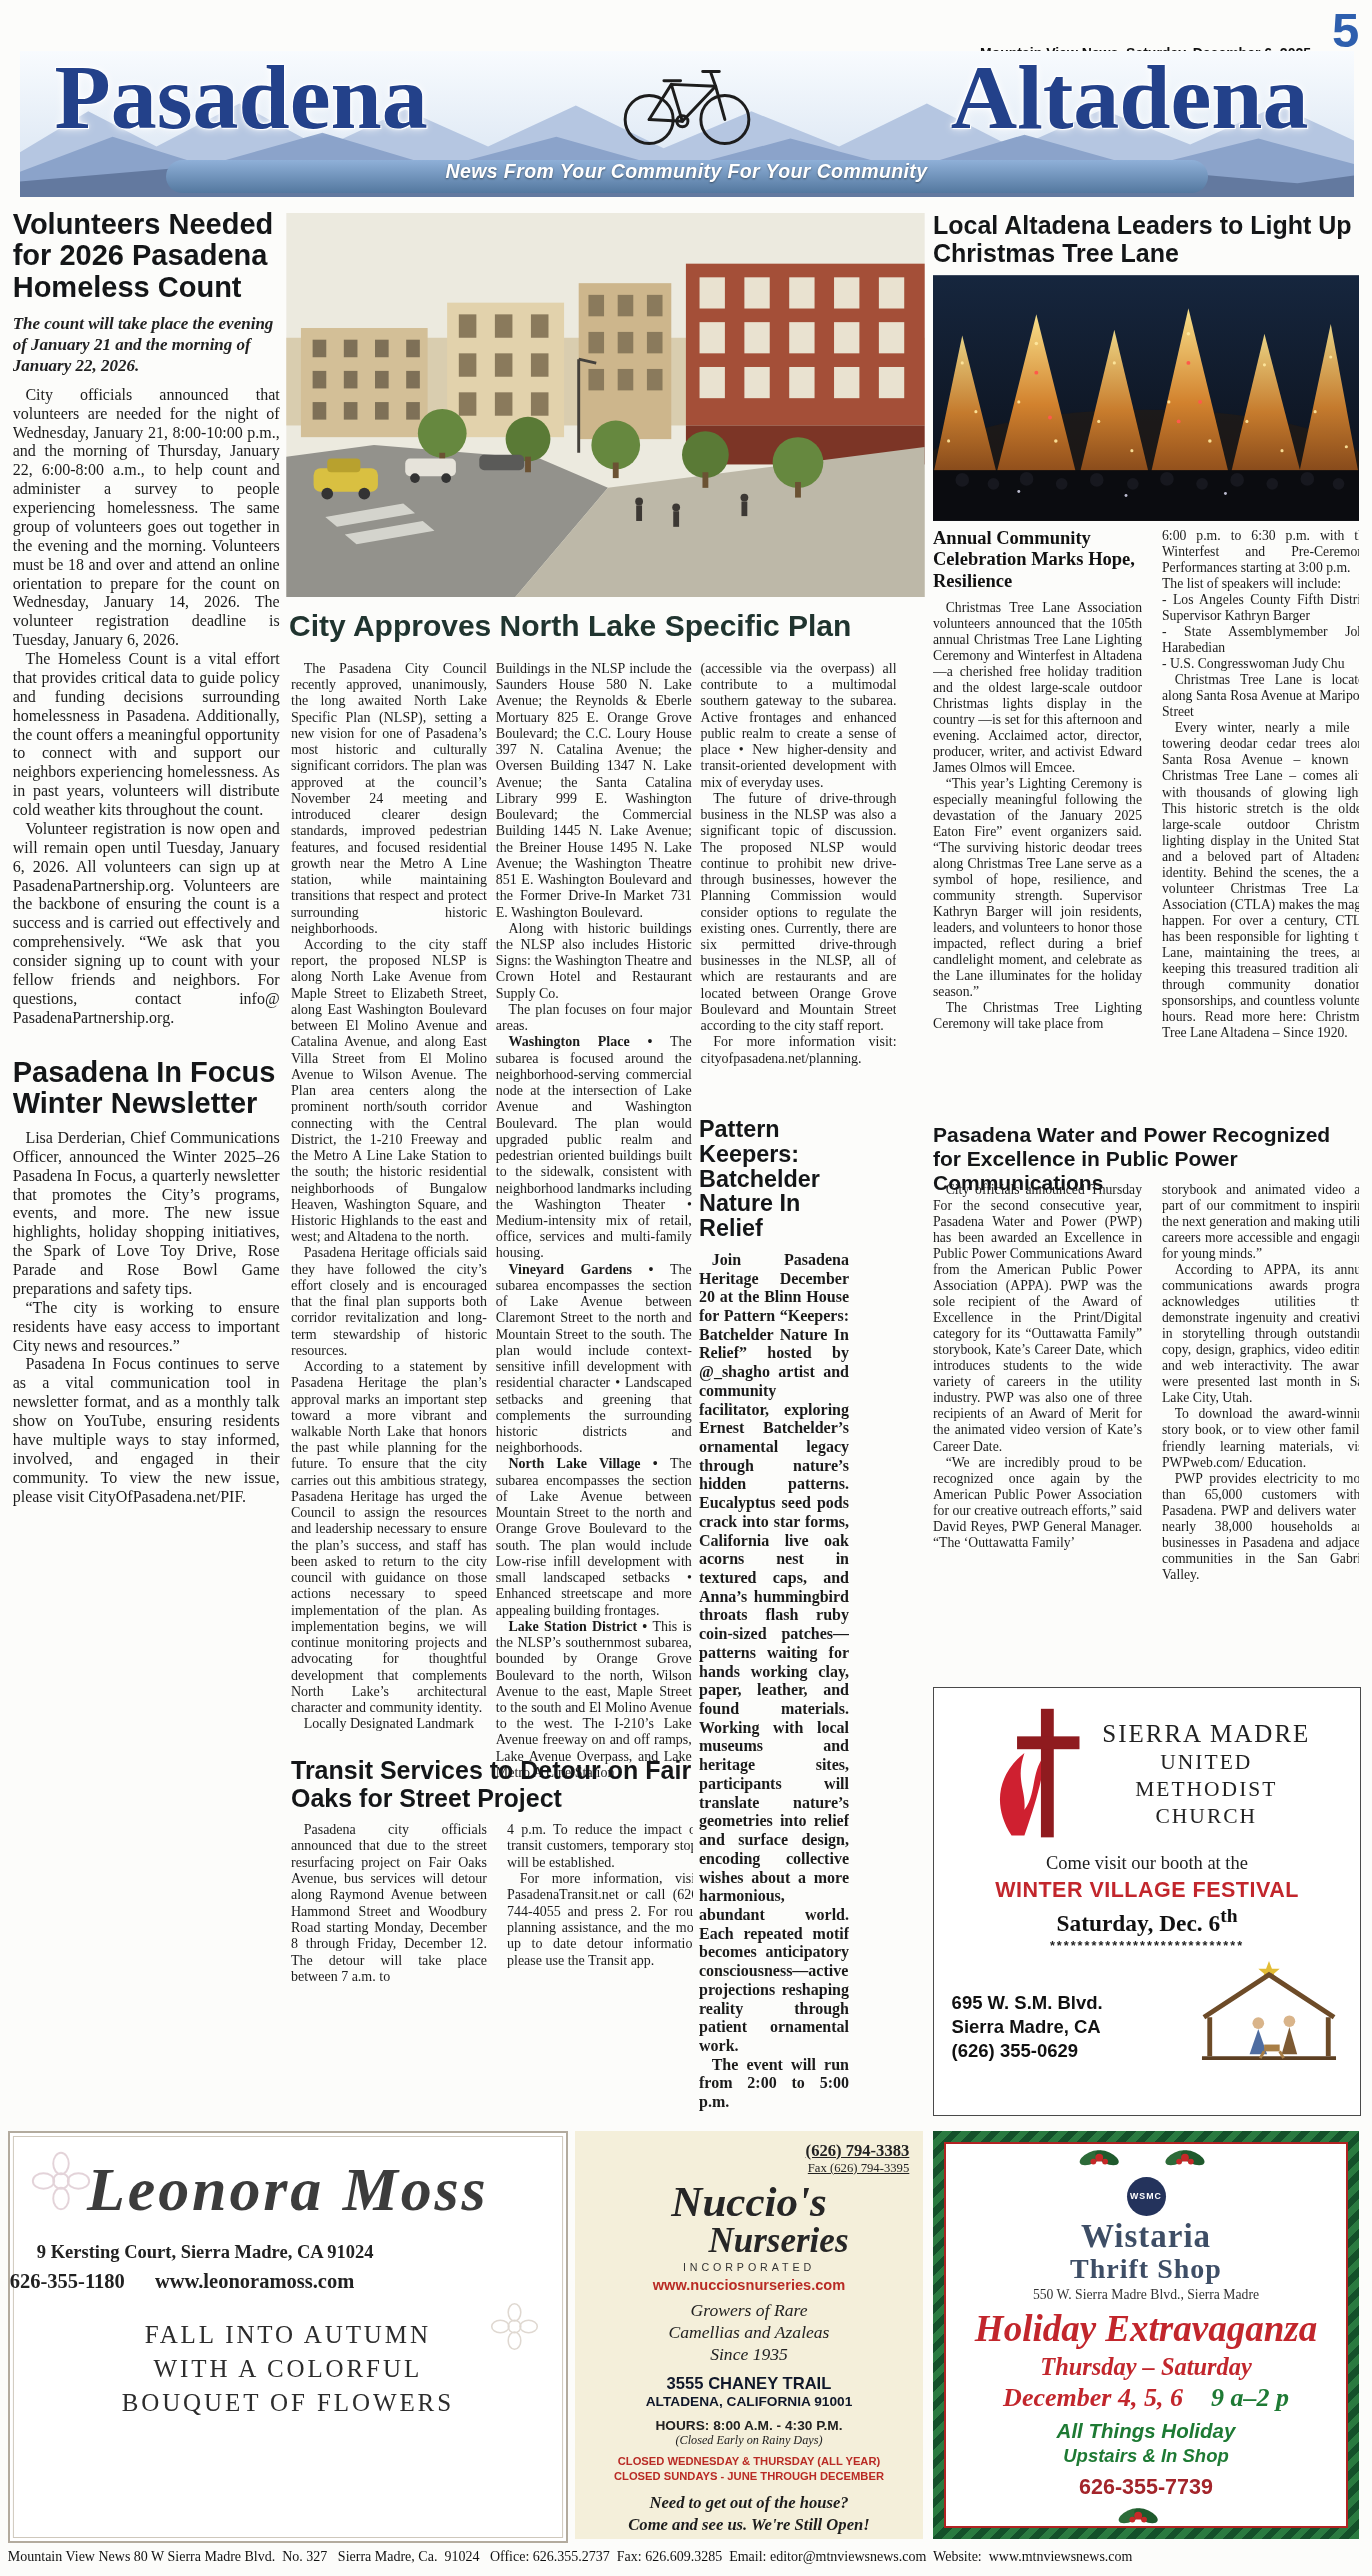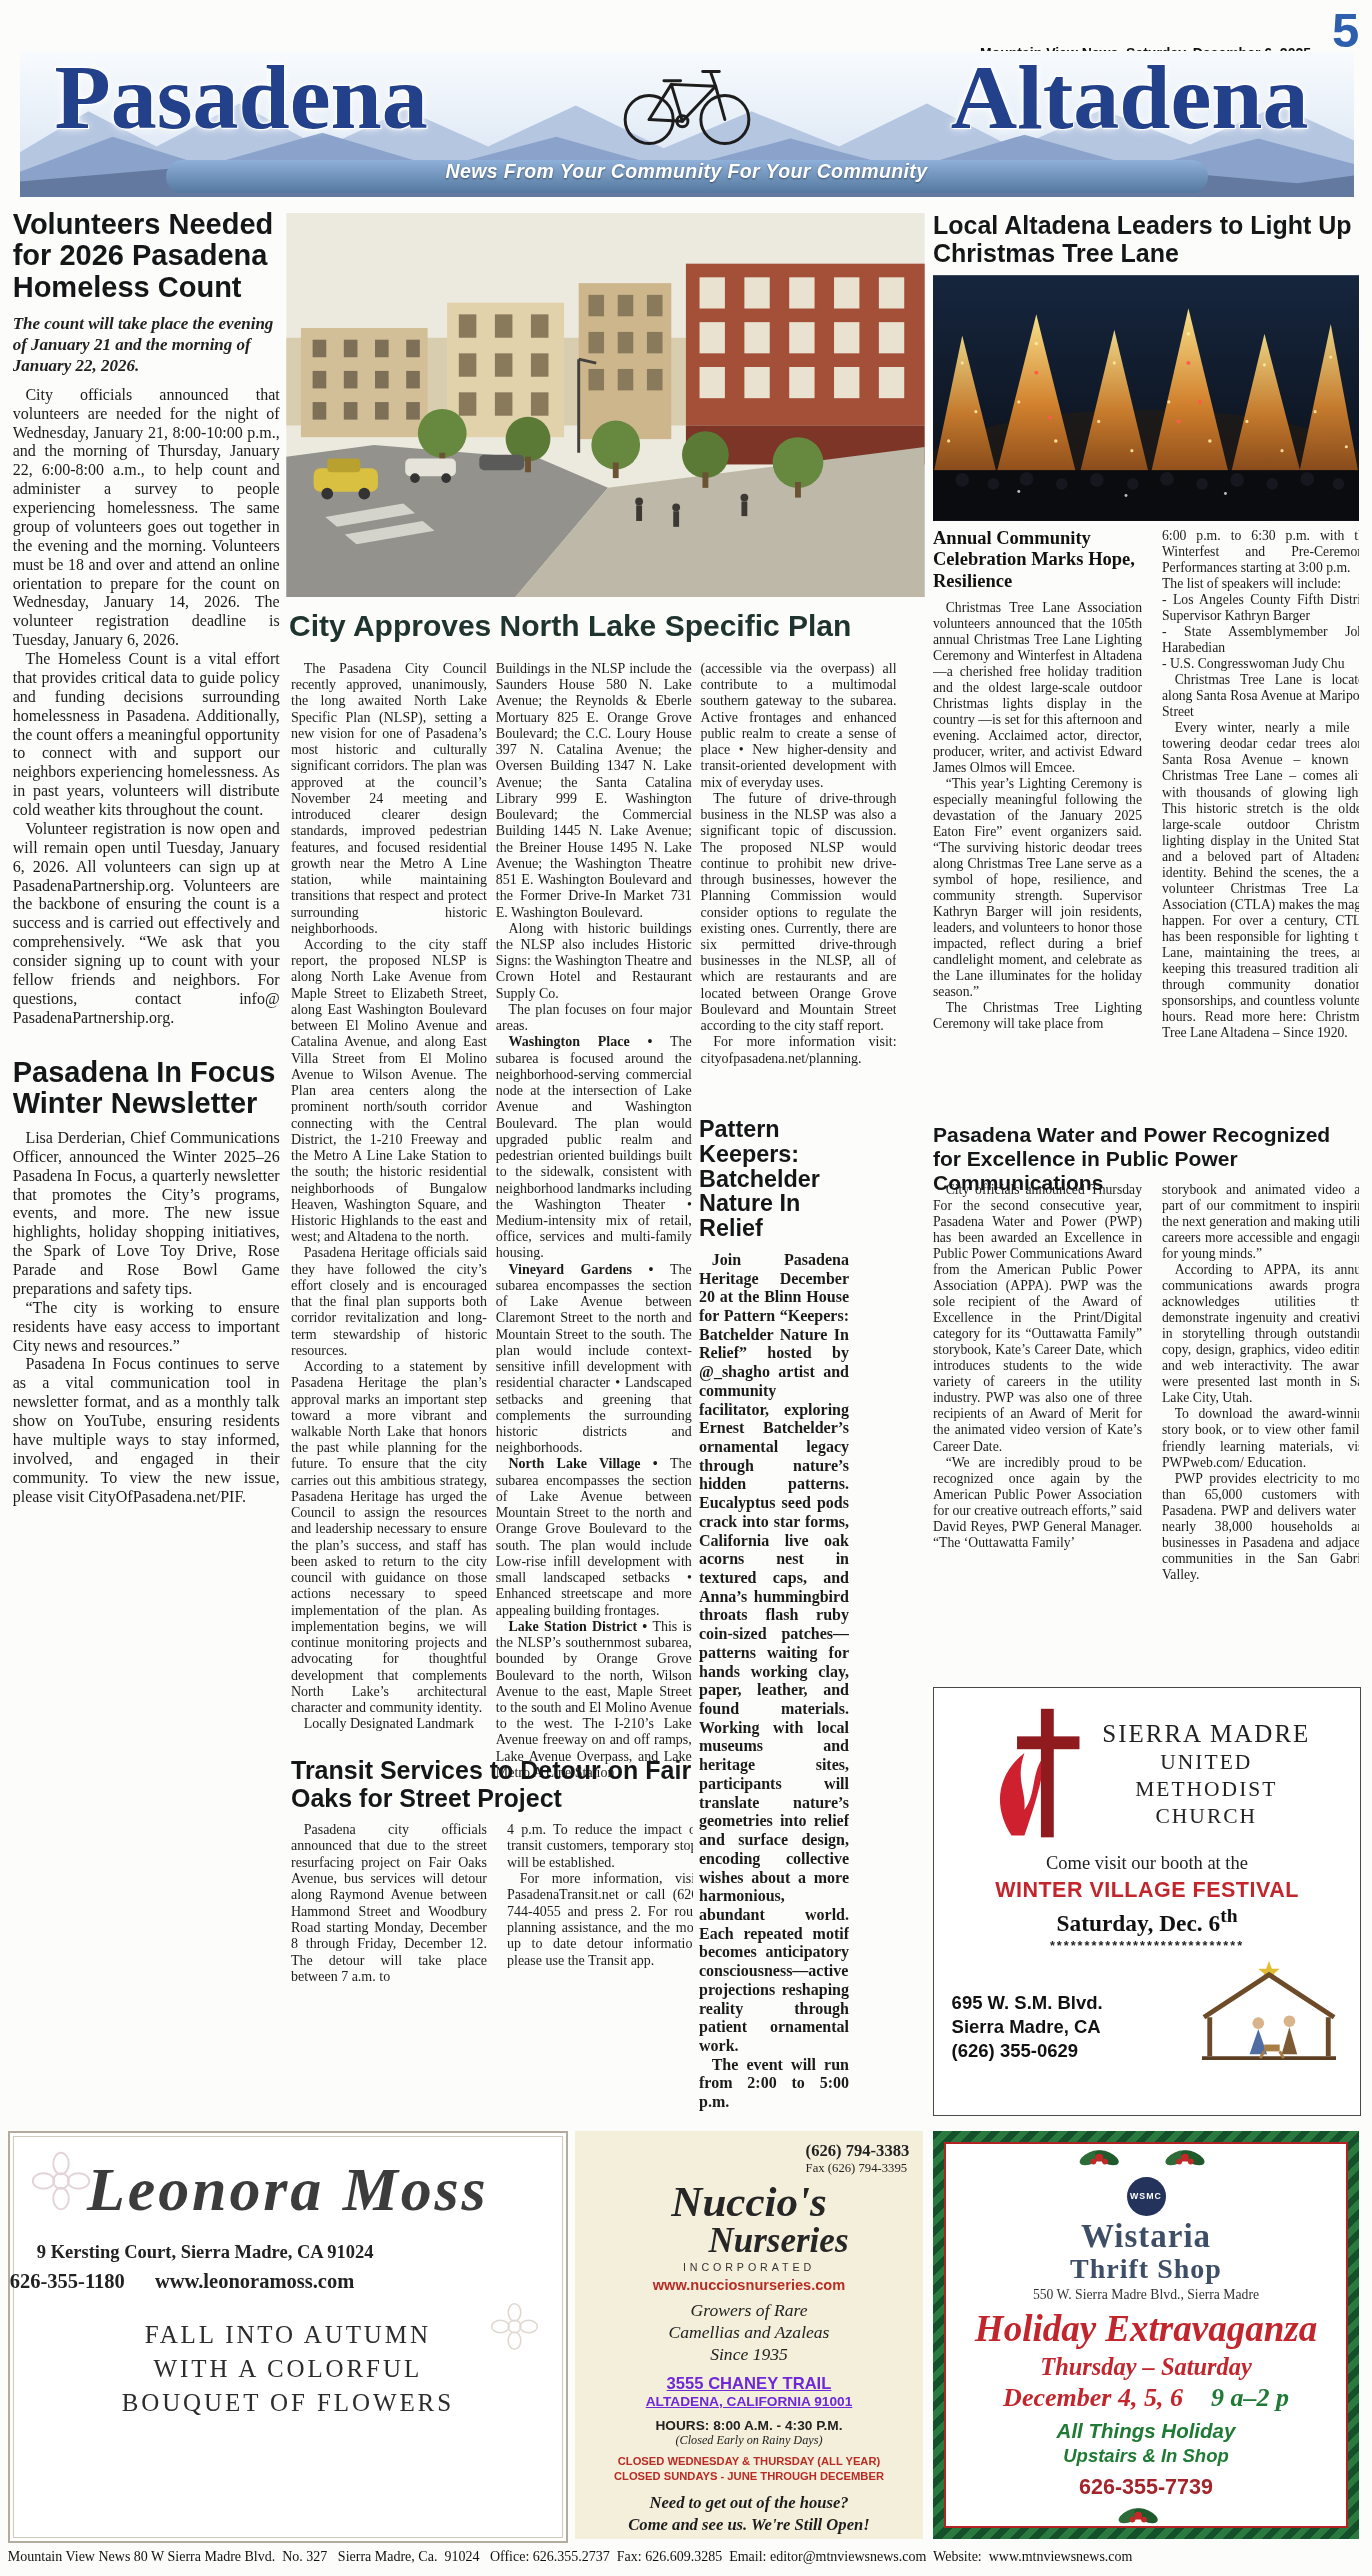--- a/index.html
+++ b/index.html
@@ -70,28 +70,28 @@
 
   #ad-leonora{left:7.8px;top:2131px;width:556px;height:408px;border:2px solid #b3ab9e;box-shadow:inset 0 0 0 2.9px #fff,inset 0 0 0 3.9px #cfc8bc;text-align:center;}
   .leo-name{font:bold italic 62px/1 "Liberation Serif",serif;color:#3c3c3c;margin-top:25px;letter-spacing:2.9px;}
   .leo-row{font:bold 18.5px "Liberation Serif",serif;color:#222;margin-top:21.5px;text-align:left;padding-left:27px;}
   .leo-row2{font:bold 20.5px "Liberation Serif",serif;color:#222;margin-top:7.8px;text-align:left;}
   .leo-row2 .site{margin-left:25px;}
   .leo-tag{font:25px/1.35 "Liberation Serif",serif;letter-spacing:2.9px;color:#2c2c2c;margin-top:25px;}
   .leo-flower{position:absolute;opacity:.45;}
 
   #ad-nuccios{left:575px;top:2131px;width:348px;height:408px;background:#f4efda;text-align:center;}
-  .nuc-phone{position:absolute;top:9.8px;right:13.7px;text-align:left;font:bold 16.6px "Liberation Serif",serif;color:#222;}
+  .nuc-phone{position:absolute;top:9.8px;right:13.7px;text-align:right;font:bold 16.6px "Liberation Serif",serif;color:#222;text-decoration:underline;}
   .nuc-phone .fax{font-size:12.7px;font-weight:normal;}
   .nuc-name{font:bold italic 43px/0.95 "Liberation Serif",serif;color:#262626;margin-top:51px;}
   .nuc-name2{font:bold italic 35px/1 "Liberation Serif",serif;color:#262626;margin-left:59px;}
   .nuc-inc{font:10.7px "Liberation Sans",sans-serif;letter-spacing:3.9px;color:#333;margin-top:2.9px;}
   .nuc-site{font:bold 14.6px "Liberation Sans",sans-serif;color:#b92b25;margin-top:3.9px;}
   .nuc-grow{font:italic 17.6px/1.25 "Liberation Serif",serif;color:#222;margin-top:7.8px;}
-  .nuc-addr{font:bold 16.6px/1.2 "Liberation Sans",sans-serif;color:#6d28d9;margin-top:7.8px;text-decoration:underline;}
+  .nuc-addr{font:bold 16.6px/1.2 "Liberation Sans",sans-serif;color:#0f172a;margin-top:7.8px;}
   .nuc-addr .l2{font-size:13.7px;}
   .nuc-hours{font:bold 13.7px "Liberation Sans",sans-serif;color:#222;margin-top:7.8px;}
   .nuc-hnote{font:italic 12.2px "Liberation Serif",serif;color:#222;}
   .nuc-closed{font:bold 11.2px/1.35 "Liberation Sans",sans-serif;color:#b92b25;margin-top:5.9px;}
   .nuc-script{font:bold italic 16.6px/1.3 "Liberation Serif",serif;color:#1c1c1c;margin-top:7.8px;}
 
   #ad-wistaria{left:933px;top:2131px;width:426px;height:408px;
      background:repeating-linear-gradient(135deg,#14502a 0 6.8px,#2a7a40 6.8px 13.7px);padding:0;text-align:center;}
   .wis-inner{position:absolute;left:10.7px;top:10.7px;right:10.7px;bottom:10.7px;background:#fff;
      box-shadow:inset 0 0 0 2px #b22222;text-align:center;overflow:hidden;}

